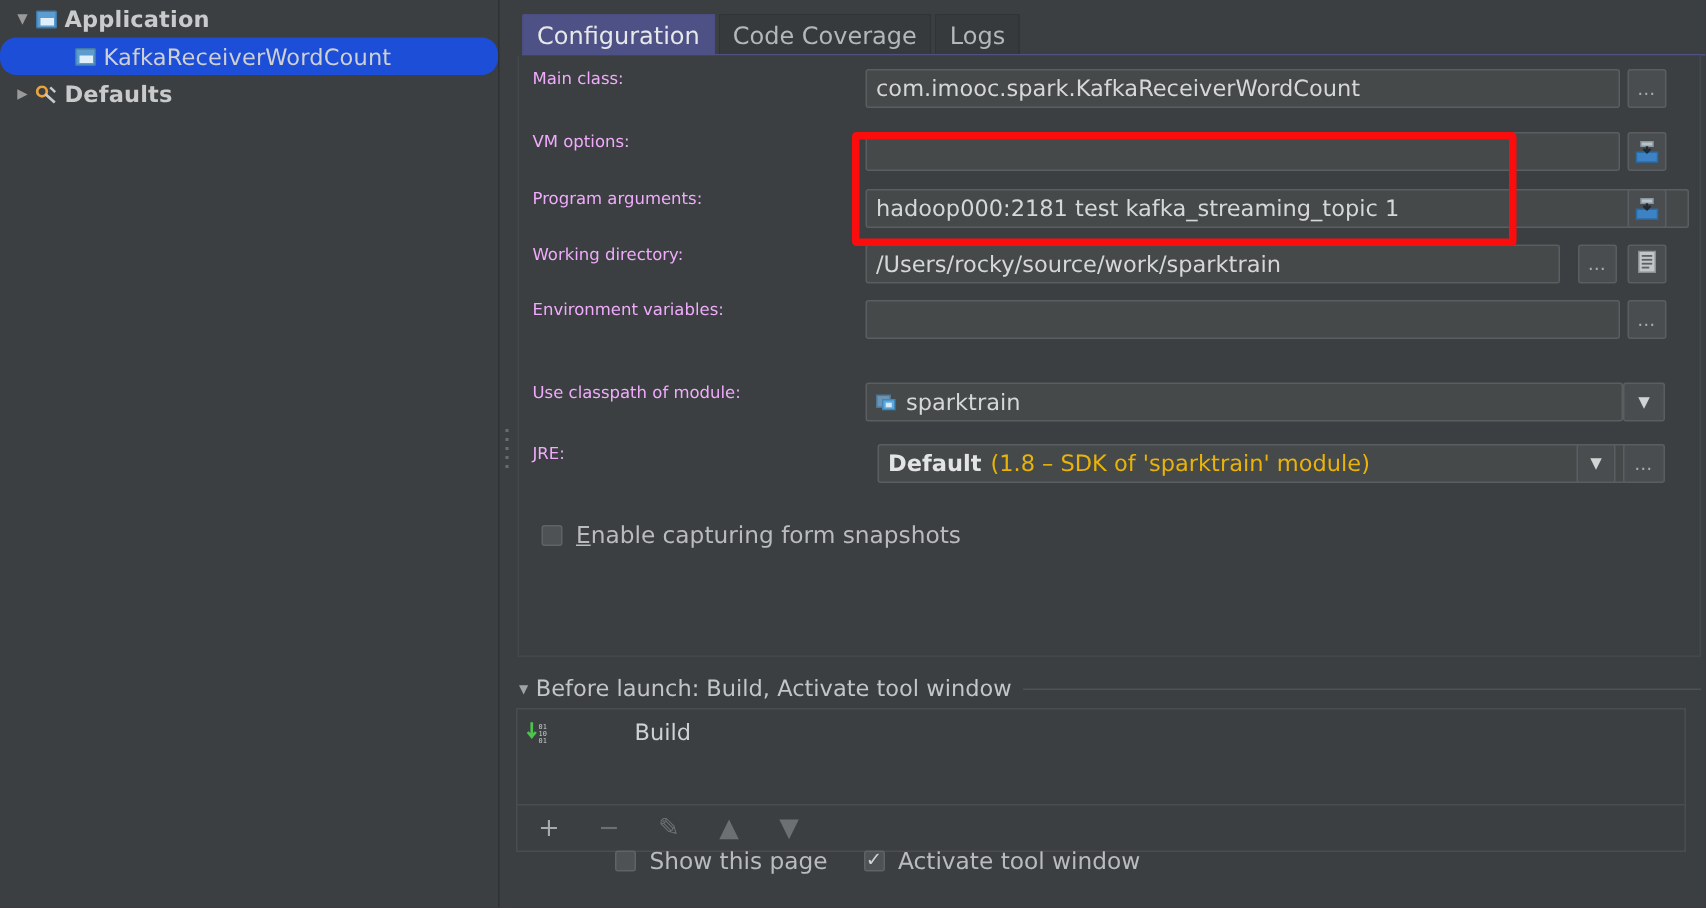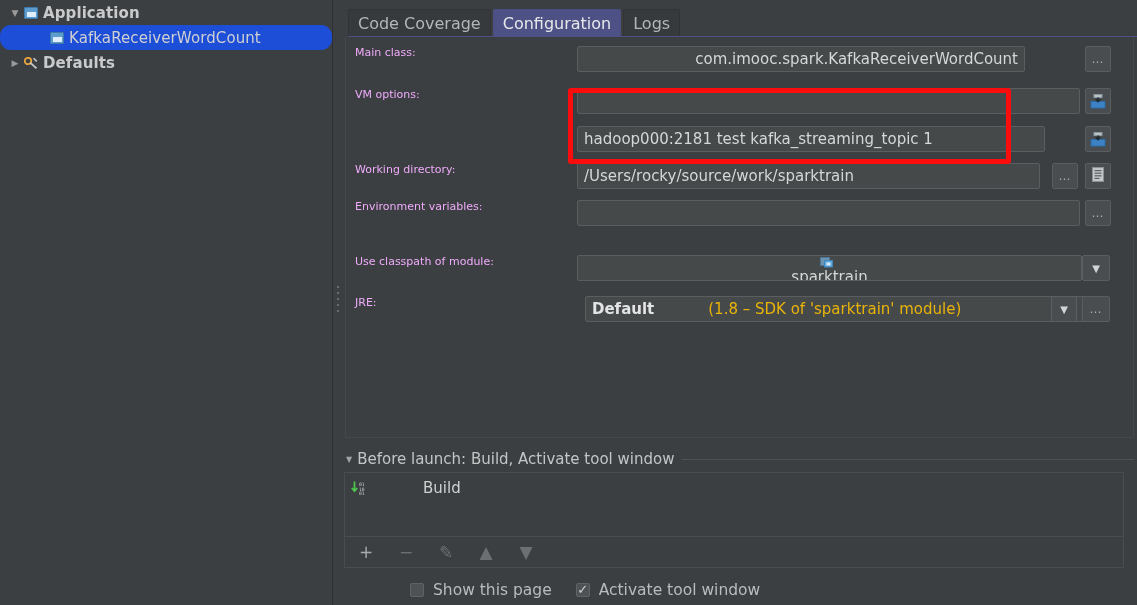--- a/index.html
+++ b/index.html
@@ -255,21 +255,21 @@
     gap: 22px;
   }
   .tb-btn {
     font-size: 17px; color: #a8aaac; line-height: 1;
     width: 18px; text-align: center;
   }
   .tb-btn.dim { color: #6d7072; }
 
   #bottom-checks {
     position: absolute;
-    left: 362px; top: 581px;
+    left: 362px; top: 565px;
     display: flex; align-items: center;
     gap: 0;
     padding-left: 48px;
   }
   #bottom-checks .grp { display:flex; align-items:center; margin-right: 24px; }
 </style>
 </head>
 <body>
 
 <div id="root">
@@ -305,53 +305,56 @@
     <i></i>
     <i></i>
     <i></i>
     <i></i>
     <i></i>
   </div>
 
   <div id="right">
 
     <div id="tabs">
+      <div class="tab active">Configuration</div>
       <div class="tab">Code Coverage</div>
-      <div class="tab active">Configuration</div>
       <div class="tab">Logs</div>
     </div>
     <div id="tabs-underline"></div>
 
     <div id="form-card"></div>
 
     <div class="row" style="left:14px; top:46px;">
       <span class="flabel">Main class:</span>
     </div>
-    <div class="field" style="position:absolute; left:236px; top:46px; width:448px;justify-content:flex-end;">
+    <div class="field" style="position:absolute; left:236px; top:46px; width:503px;">
       <span>com.imooc.spark.KafkaReceiverWordCount</span>
     </div>
     <div class="btn-sq" style="position:absolute; left:744px; top:46px;">…</div>
 
     <div class="row" style="left:14px; top:88px;">
       <span class="flabel">VM options:</span>
     </div>
     <div class="field" style="position:absolute; left:236px; top:88px; width:503px;">
       <span></span>
     </div>
     <div class="btn-sq" style="position:absolute; left:744px; top:88px;">
       <span class="ico-insert">
         <svg width="16" height="15" viewBox="0 0 16 15">
           <rect x="1" y="7.5" width="14" height="6.5" fill="#3c82c4" stroke="#2a6ca8"></rect>
           <rect x="4" y="0.5" width="8" height="3" fill="#b8c2c9" stroke="#8b969e"></rect>
           <path d="M8 3.5 L8 7 M5.6 5.2 L8 7.6 L10.4 5.2" stroke="#1f2b33" stroke-width="1.6" fill="none"></path>
         </svg>
       </span>
     </div>
 
-    <div class="field" style="position:absolute; left:236px; top:126px; width:468px;">
+    <div class="row" style="left:14px; top:126px;">
+      <span class="flabel">Program arguments:</span>
+    </div>
+    <div class="field" style="position:absolute; left:236px; top:126px; width:549px;">
       <span>hadoop000:2181 test kafka_streaming_topic 1</span>
     </div>
     <div class="btn-sq" style="position:absolute; left:744px; top:126px;">
       <span class="ico-insert">
         <svg width="16" height="15" viewBox="0 0 16 15">
           <rect x="1" y="7.5" width="14" height="6.5" fill="#3c82c4" stroke="#2a6ca8"></rect>
           <rect x="4" y="0.5" width="8" height="3" fill="#b8c2c9" stroke="#8b969e"></rect>
           <path d="M8 3.5 L8 7 M5.6 5.2 L8 7.6 L10.4 5.2" stroke="#1f2b33" stroke-width="1.6" fill="none"></path>
         </svg>
       </span>
@@ -380,42 +383,48 @@
       <span class="flabel">Environment variables:</span>
     </div>
     <div class="field" style="position:absolute; left:236px; top:200px; width:503px;">
       <span></span>
     </div>
     <div class="btn-sq" style="position:absolute; left:744px; top:200px;">…</div>
 
     <div class="row" style="left:14px; top:255px;">
       <span class="flabel">Use classpath of module:</span>
     </div>
-    <div class="field" style="position:absolute; left:236px; top:255px; width:505px;flex-direction:column;">
+    <div class="field" style="position:absolute; left:236px; top:255px; width:505px;">
       <span style="margin-right:6px; display:inline-flex;">
         <svg width="14" height="12" viewBox="0 0 14 12">
           <rect x="0.5" y="1.5" width="9" height="8" fill="#6d93b3" stroke="#4d7696"></rect>
           <rect x="4.5" y="4.5" width="8" height="6.5" fill="#5fa8dd" stroke="#3f86bb"></rect>
           <rect x="6.5" y="6.5" width="4" height="3" fill="#d6eafa"></rect>
         </svg>
       </span>
       <span>sparktrain</span>
     </div>
     <div class="btn-arrow" style="position:absolute; left:741px; top:255px; width:28px;">▼</div>
 
     <div class="row" style="left:14px; top:296px;">
       <span class="flabel">JRE:</span>
     </div>
-    <div class="field" style="position:absolute; left:244px; top:296px; width:508px;gap:48px;">
+    <div class="field" style="position:absolute; left:244px; top:296px; width:508px;">
       <span class="strong">Default</span>
       <span class="muted" style="margin-left:6px;">(1.8 – SDK of 'sparktrain' module)</span>
     </div>
     <div class="btn-arrow" style="position:absolute; left:710px; top:296px; width:26px;">▼</div>
     <div class="btn-sq" style="position:absolute; left:741px; top:296px; width:28px;">…</div>
 
+    <div class="row" style="left:20px; top:348px;">
+      <span class="cb"></span>
+      <span class="cb-label">
+        <u>E</u><span id="ecl-rest">nable capturing form snapshots</span>
+      </span>
+    </div>
 
   </div>
 
   <div id="before-launch-header">
     <span class="tw">▼</span>
     <span class="t">Before launch: Build, Activate tool window</span>
     <span class="rule"></span>
   </div>
 
   <div id="bl-panel">

